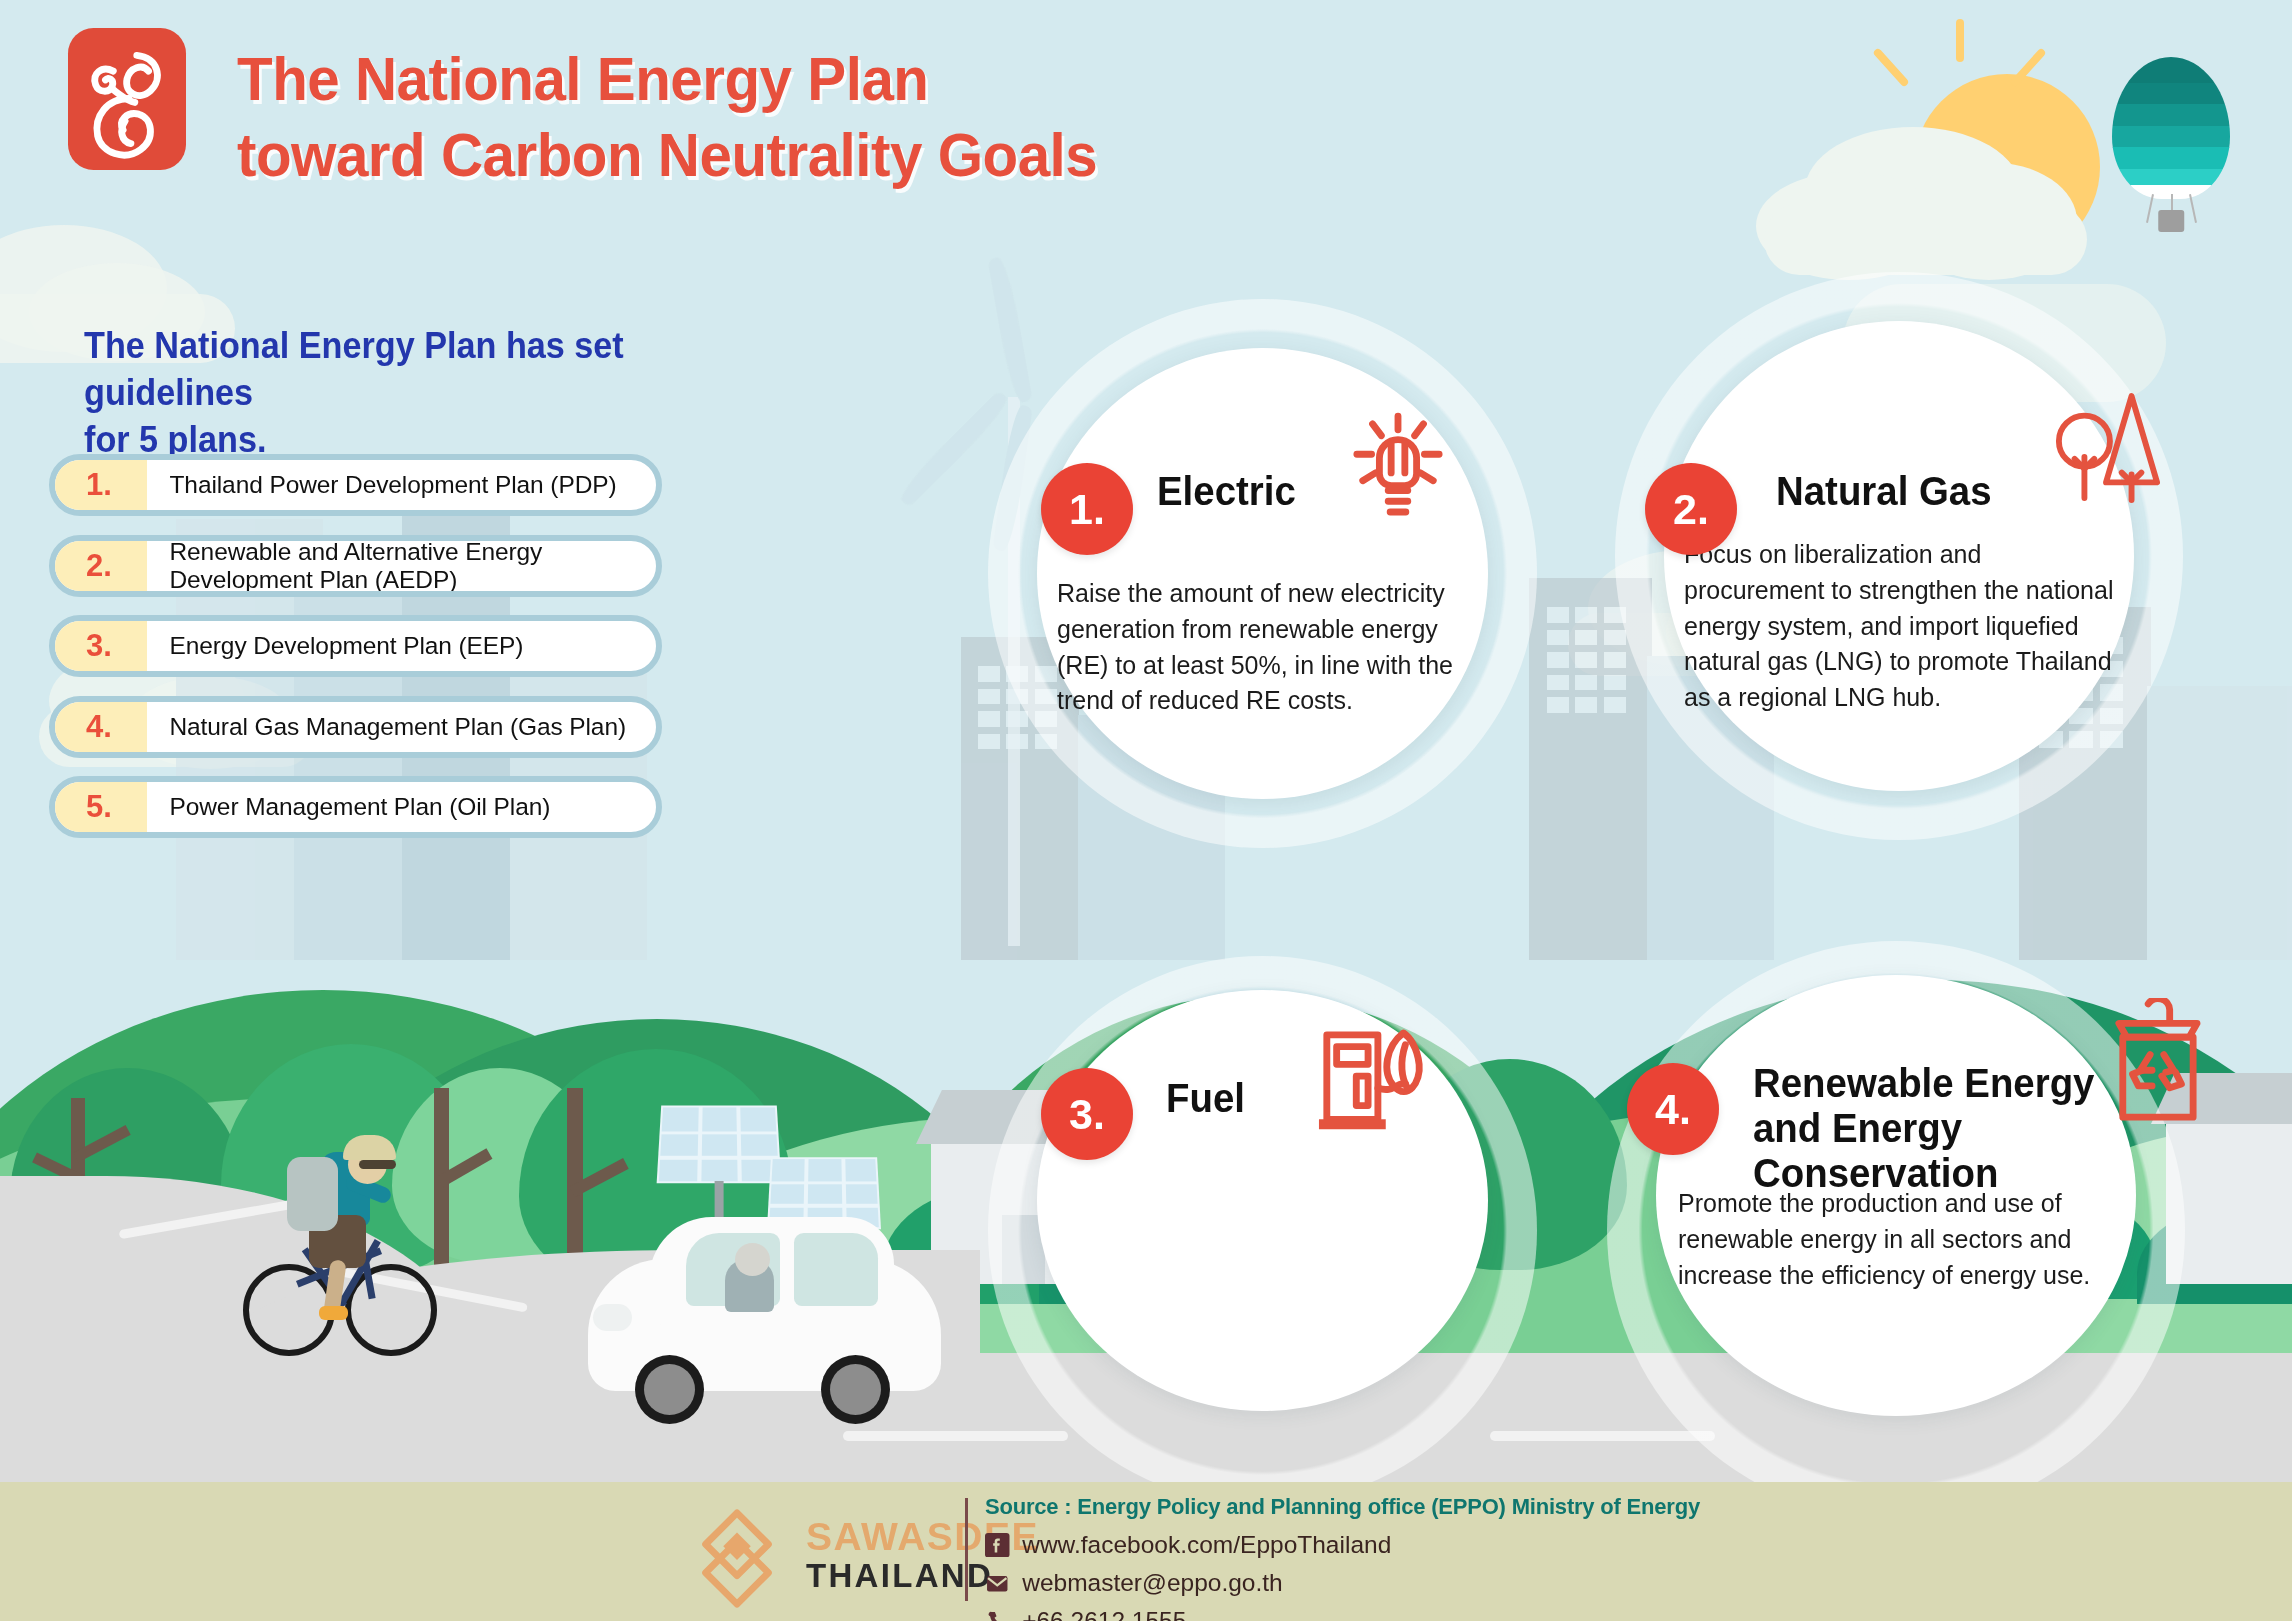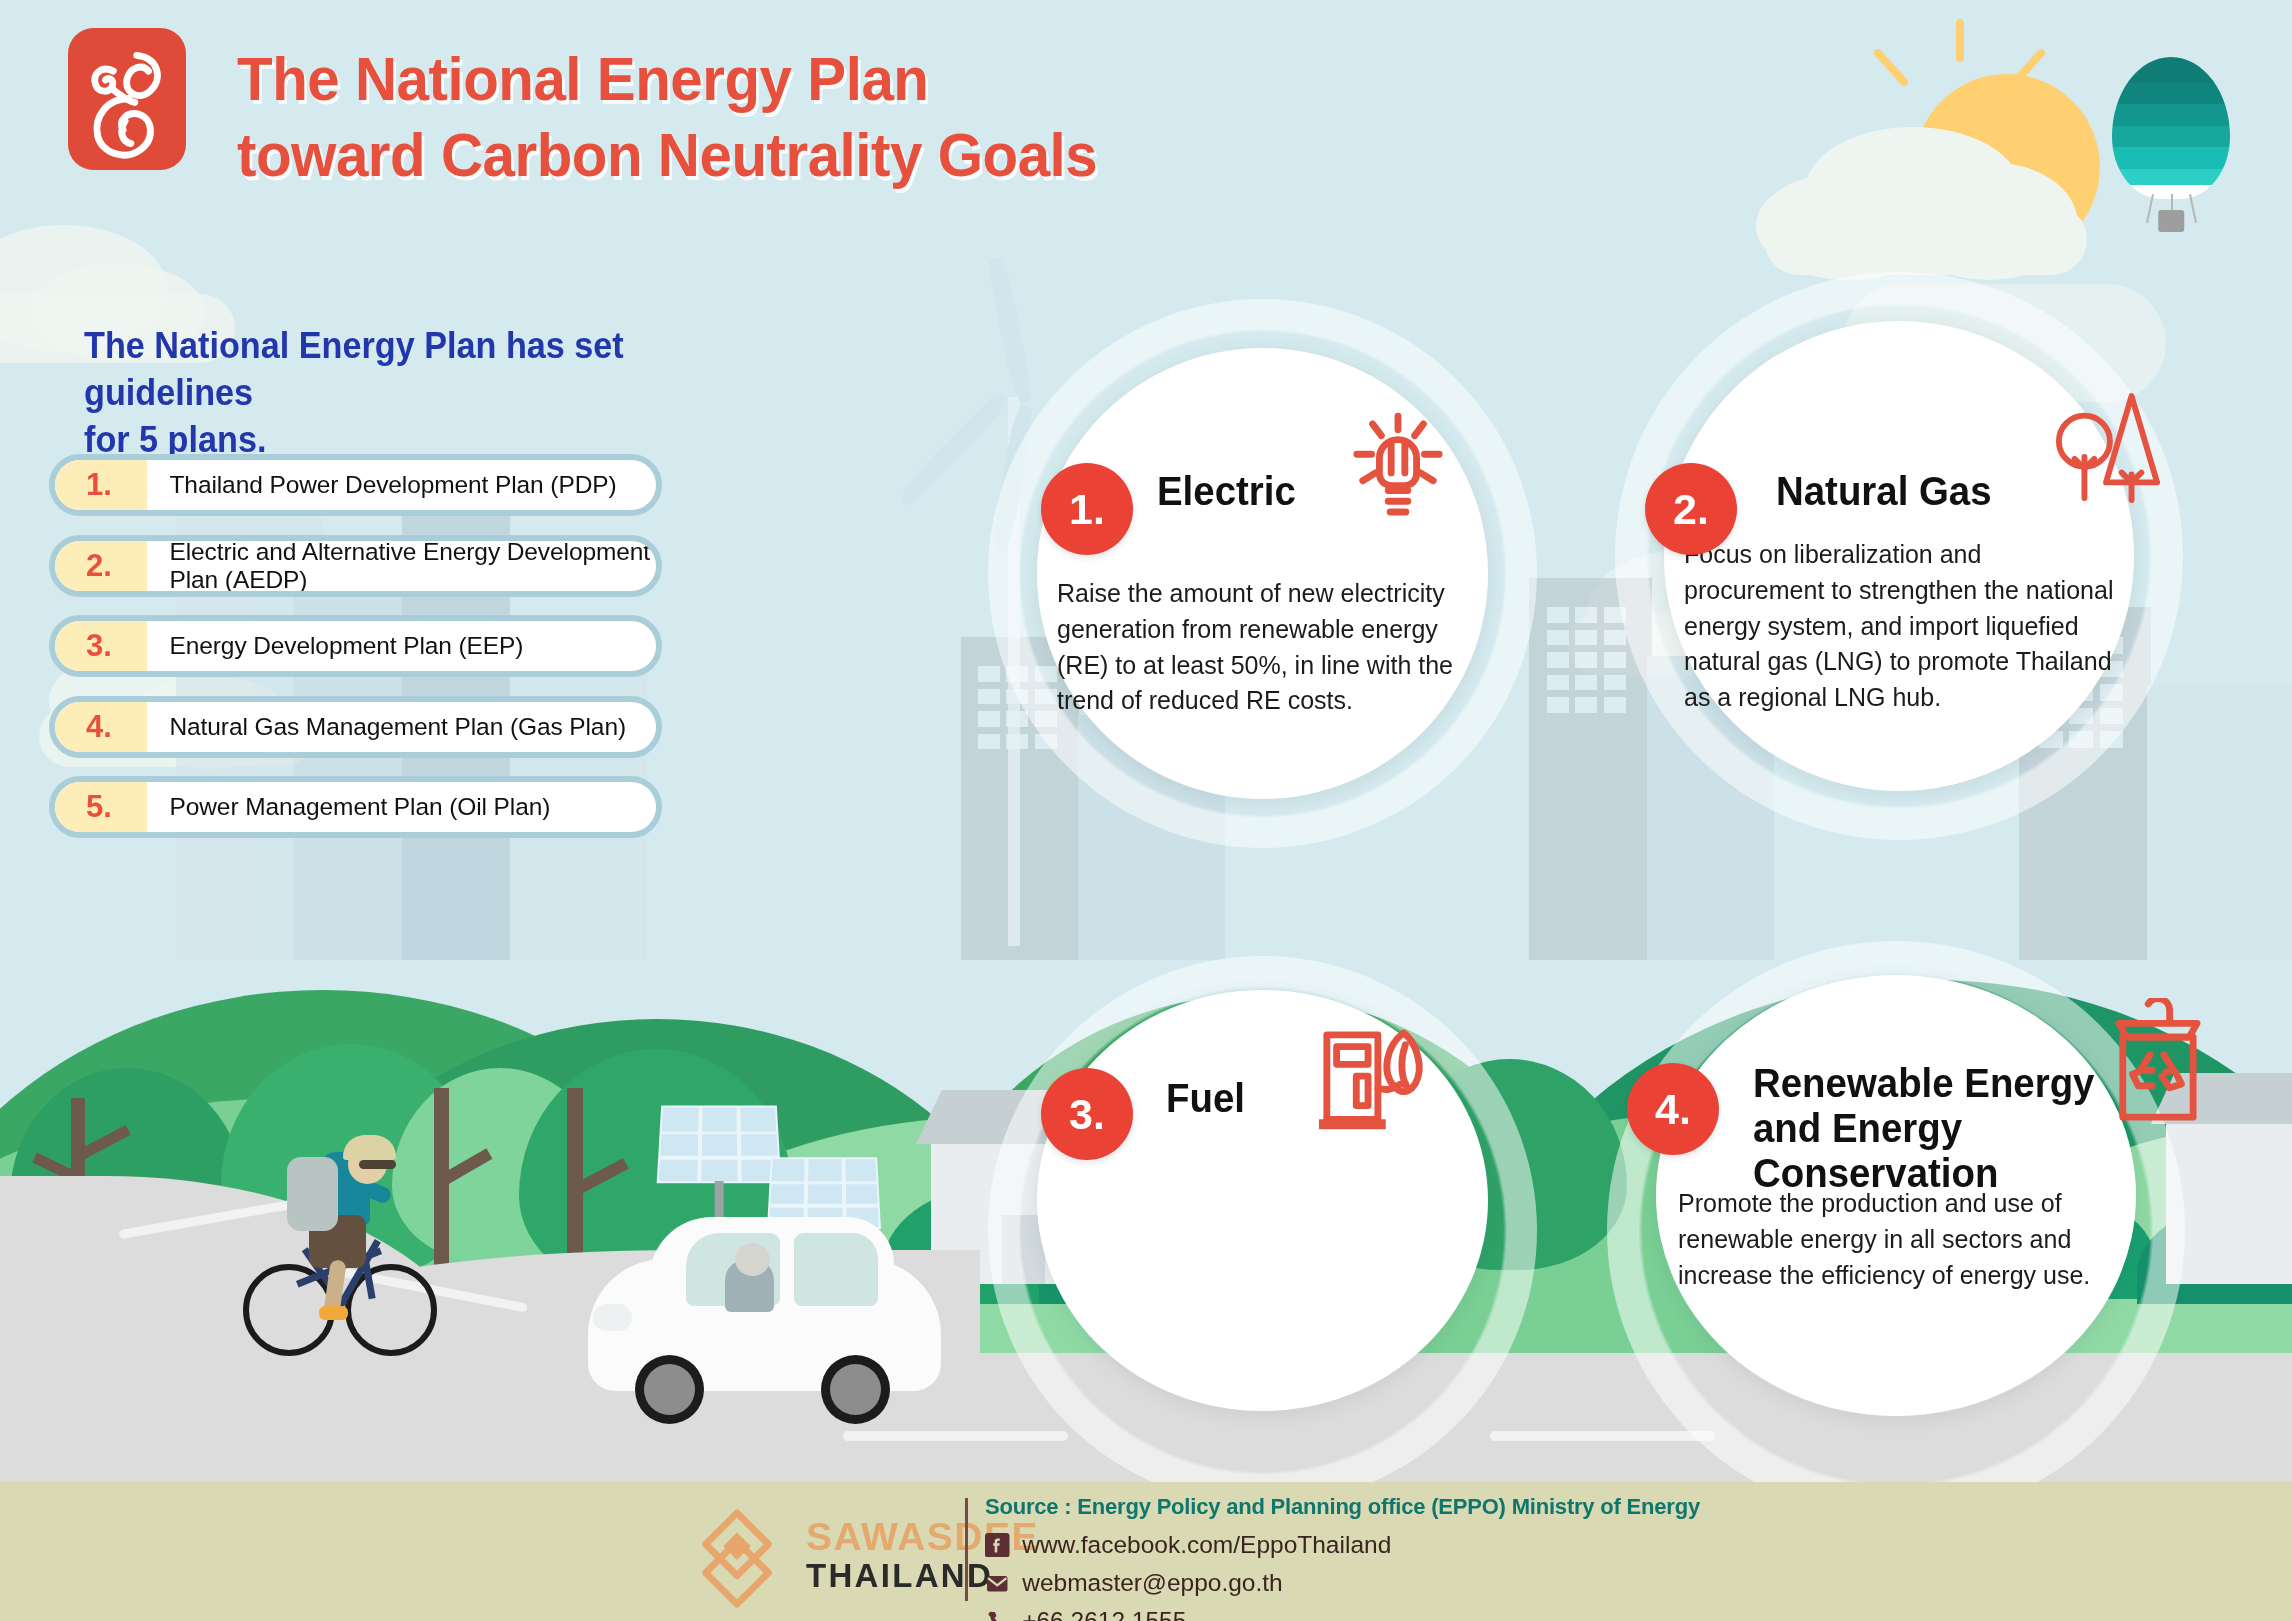--- a/index.html
+++ b/index.html
@@ -420,21 +420,21 @@
   <div class="subhead">The National Energy Plan has set guidelines
 for 5 plans.</div>
 
   <div class="plan-list">
     <div class="plan-row">
       <div class="plan-num">1.</div>
       <div class="plan-label">Thailand Power Development Plan (PDP)</div>
     </div>
     <div class="plan-row">
       <div class="plan-num">2.</div>
-      <div class="plan-label">Electric and Alternative Energy Development Plan (AEDP)</div>
+      <div class="plan-label">Renewable and Alternative Energy Development Plan (AEDP)</div>
     </div>
     <div class="plan-row">
       <div class="plan-num">3.</div>
       <div class="plan-label">Energy Development Plan (EEP)</div>
     </div>
     <div class="plan-row">
       <div class="plan-num">4.</div>
       <div class="plan-label">Natural Gas Management Plan (Gas Plan)</div>
     </div>
     <div class="plan-row">

